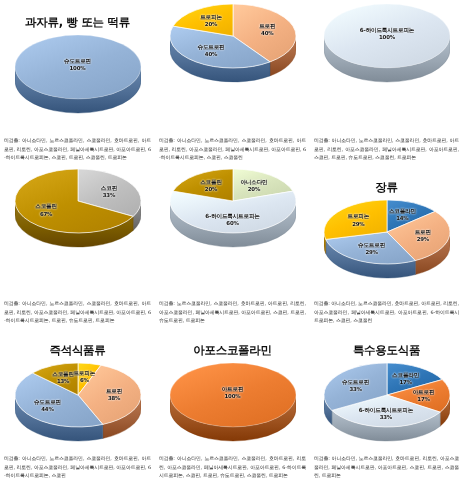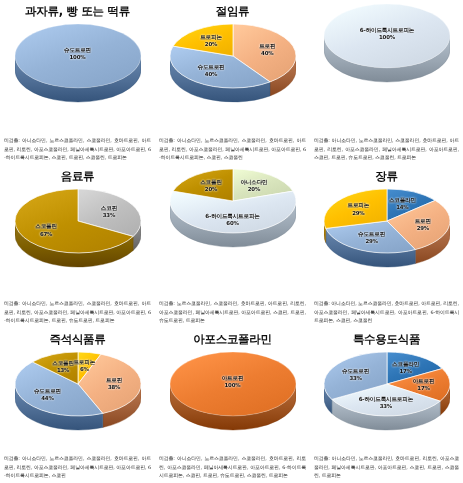--- a/index.html
+++ b/index.html
@@ -25,21 +25,21 @@
     position: relative;
     box-sizing: border-box;
     padding: 0 3px;
     overflow: hidden;
   }
   .chart-title {
     text-align: center;
     font-weight: bold;
     font-size: 11.5px;
     letter-spacing: -0.3px;
-    margin: 5px 0 2px 0;
+    margin: 16px 0 2px 0;
     line-height: 13px;
     color: #111111;
   }
   .pie-wrap {
     position: relative;
     width: 148px;
     height: 96px;
     margin: 0 auto;
   }
   .pie-stage {
@@ -106,21 +106,20 @@
           A 63 32 0 0 0 126.00 46.00 Z" fill="url(#w0_0_0)" stroke="#315077" stroke-width="0.4"></path>
             </g>
             <g>
               <path d="M 0 32 A 63 32 0 1 1 126 32 A 63 32 0 1 1 0 32 Z" fill="url(#t0_0)" stroke="#ffffff" stroke-width="0.3"></path>
             </g>
           </svg><div class="slice-label" style="left: 63px; top: 30px;"><span>슈도트로핀</span><span class="pct">100%</span></div></div>
       </div>
       <div class="caption"><span>미검출: 아니소다민, 노르스코폴라민, 스코폴라민, 호마트로핀, 아트로핀, 리토린, 아포스코폴라민, 페닐아세톡시트로판, 아포아트로핀, 6-하이드록시트로피논, 스코핀, 트로핀, 스코폴린, 트로피논</span></div>
     </div>
     <div class="cell">
-      <div class="chart-title">절임류</div>
       <div class="pie-wrap">
         <div class="pie-stage"><svg width="126" height="82" viewBox="0 0 126 82">
             <defs>
               <linearGradient id="w1_0_0" x1="0" y1="0" x2="0" y2="1">
                 <stop offset="0" stop-color="#bd7b54"></stop>
                 <stop offset="0.55" stop-color="#A3613A"></stop>
                 <stop offset="1" stop-color="#894720"></stop>
               </linearGradient>
               <linearGradient id="w1_1_54" x1="0" y1="0" x2="0" y2="1">
                 <stop offset="0" stop-color="#6988af"></stop>
@@ -184,21 +183,20 @@
           A 63 32 0 0 0 126.00 46.00 Z" fill="url(#w2_0_0)" stroke="#7c8894" stroke-width="0.4"></path>
             </g>
             <g>
               <path d="M 0 32 A 63 32 0 1 1 126 32 A 63 32 0 1 1 0 32 Z" fill="url(#t2_0)" stroke="#ffffff" stroke-width="0.3"></path>
             </g>
           </svg><div class="slice-label" style="left: 63px; top: 30px;"><span>6-하이드록시트로피논</span><span class="pct">100%</span></div></div>
       </div>
       <div class="caption"><span>미검출: 아니소다민, 노르스코폴라민, 스코폴라민, 호마트로핀, 아트로핀, 리토린, 아포스코폴라민, 페닐아세톡시트로판, 아포아트로핀, 스코핀, 트로핀, 슈도트로핀, 스코폴린, 트로피논</span></div>
     </div>
     <div class="cell">
-      <div class="chart-title">음료류</div>
       <div class="pie-wrap">
         <div class="pie-stage"><svg width="126" height="82" viewBox="0 0 126 82">
             <defs>
               <linearGradient id="w3_0_0" x1="0" y1="0" x2="0" y2="1">
                 <stop offset="0" stop-color="#949494"></stop>
                 <stop offset="0.55" stop-color="#7A7A7A"></stop>
                 <stop offset="1" stop-color="#606060"></stop>
               </linearGradient>
               <linearGradient id="w3_1_29" x1="0" y1="0" x2="0" y2="1">
                 <stop offset="0" stop-color="#98791a"></stop>

